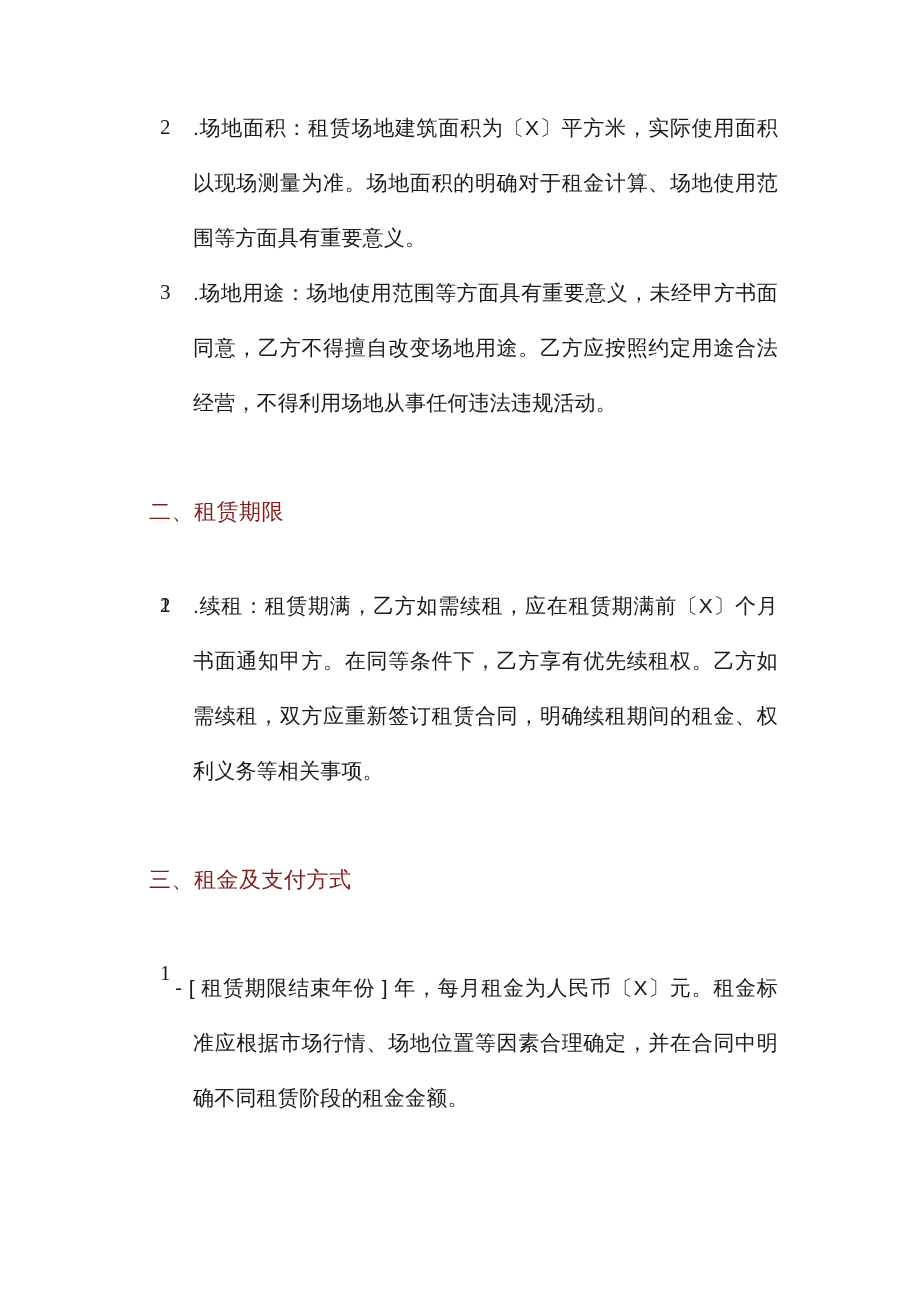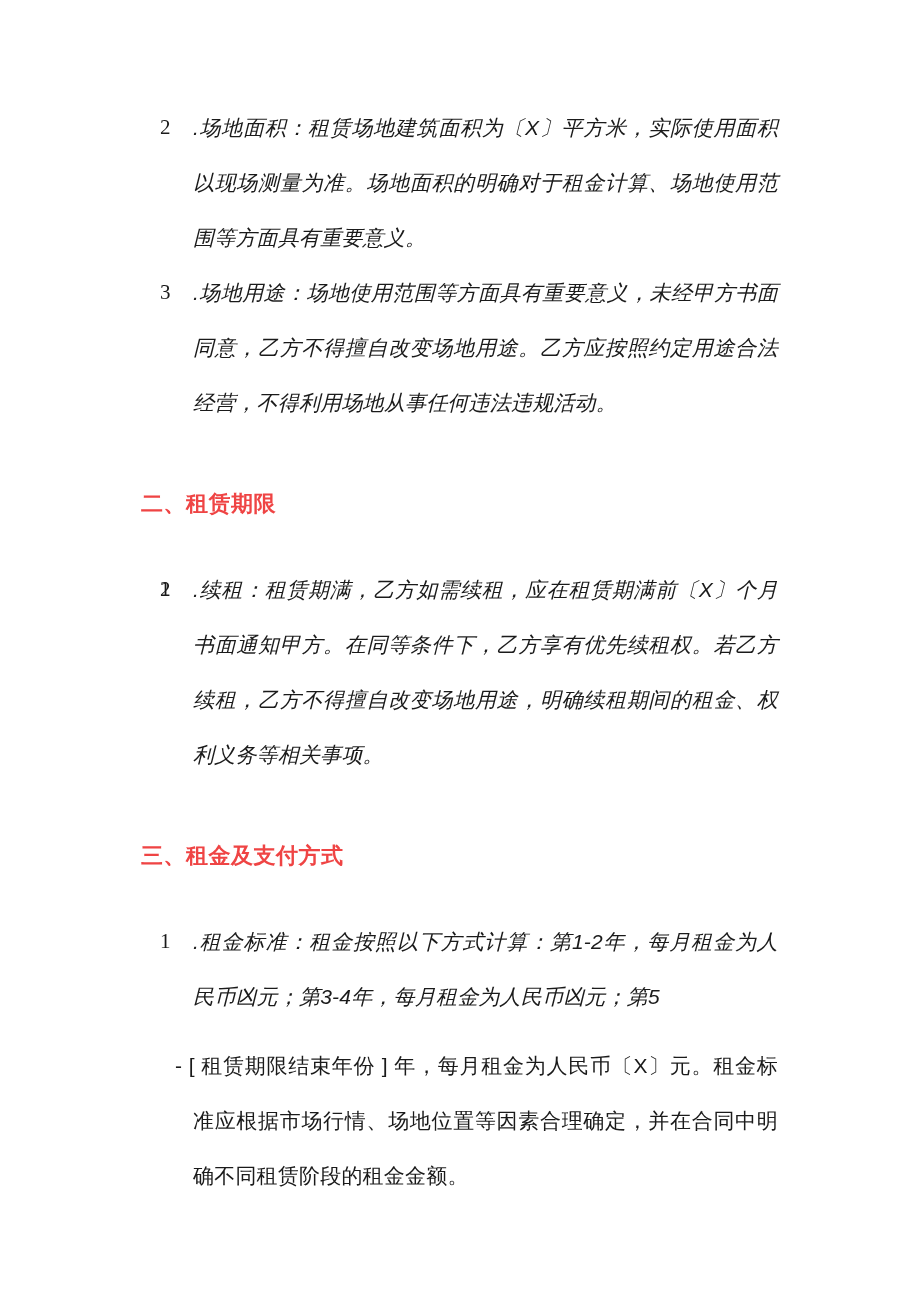--- a/index.html
+++ b/index.html
@@ -22,29 +22,29 @@
 
   .doc-body {
     position: absolute;
     left: 0;
     top: 0;
     width: 920px;
   }
 
   
   .section-heading {
-    margin: 4px;
+    margin: 12px;
     padding: 0;
     padding-left: 137px;
     padding-right: 140px;
     font-size: 22px;
-    font-weight: bold;
+    font-weight: normal;
     line-height: 55px;
     letter-spacing: 0.5px;
-    color: #ef4444;
+    color: #7f1d1d;
   }
 
   
   .list-item {
     position: relative;
     margin: 0;
     padding: 0;
     padding-left: 193px;
     padding-right: 142px;
     font-size: 21px;
@@ -62,21 +62,20 @@
     width: 30px;
     text-align: left;
     font-size: 21px;
     line-height: 55px;
     font-family: "Liberation Serif", "DejaVu Serif", serif;
     color: #1a1a1a;
   }
 
   .list-item .item-text {
     display: block;
-    font-style: italic;
   }
 
   
   .cont-para {
     margin: 0;
     padding: 0;
     padding-left: 193px;
     padding-right: 142px;
     font-size: 21px;
     line-height: 55px;
@@ -116,32 +115,31 @@
     <h2 class="section-heading">二、租赁期限</h2>
 
     <div class="spacer-sm"></div>
 
     <div class="list-item">
       <span class="marker">1</span>
     </div>
 
     <div class="list-item">
       <span class="marker">2</span>
-      <span class="item-text">.续租：租赁期满，乙方如需续租，应在租赁期满前〔X〕个月书面通知甲方。在同等条件下，乙方享有优先续租权。若乙方续租，乙方不得擅自改变场地用途，明确续租期间的租金、权利义务等相关事项。</span>
+      <span class="item-text">.续租：租赁期满，乙方如需续租，应在租赁期满前〔X〕个月书面通知甲方。在同等条件下，乙方享有优先续租权。乙方如需续租，双方应重新签订租赁合同，明确续租期间的租金、权利义务等相关事项。</span>
     </div>
 
     <div class="spacer-md"></div>
 
     <h2 class="section-heading">三、租金及支付方式</h2>
 
     <div class="spacer-sm"></div>
 
     <div class="list-item">
       <span class="marker">1</span>
-      <span class="item-text">.租金标准：租金按照以下方式计算：第1-2年，每月租金为人民币凶元；第3-4年，每月租金为人民币凶元；第5</span>
     </div>
 
     <div class="spacer-xs"></div>
 
     <p class="cont-para">- [ 租赁期限结束年份 ] 年，每月租金为人民币〔X〕元。租金标准应根据市场行情、场地位置等因素合理确定，并在合同中明确不同租赁阶段的租金金额。</p>
 
   </div>
 </div>
 
 </body></html>

